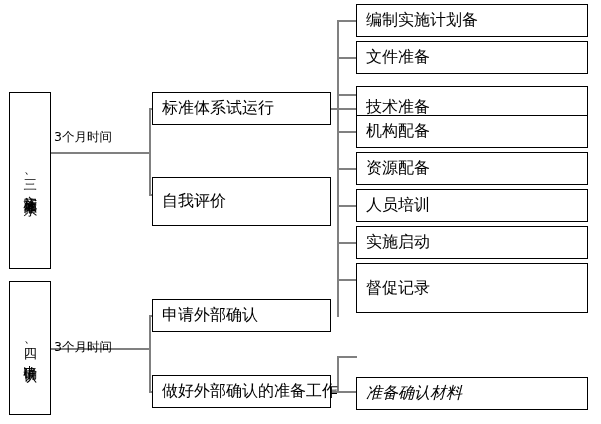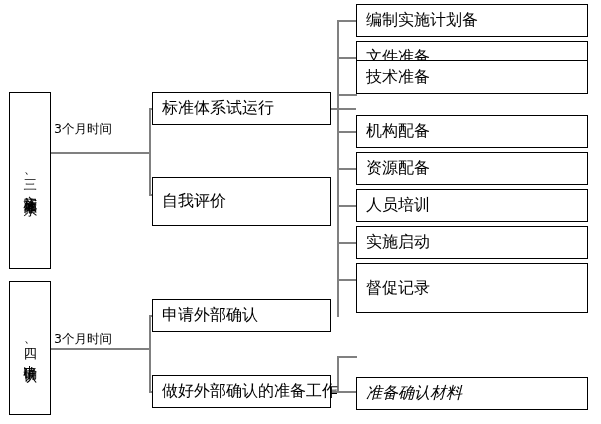--- a/index.html
+++ b/index.html
@@ -56,20 +56,21 @@
     padding-left: 9px;
     font-size: 16px;
   }
   
   .edge-label {
     position: absolute;
     font-size: 12.5px;
     color: #000000;
     white-space: nowrap;
     background: transparent;
+    margin-top: 8px;
   }
 </style>
 </head>
 <body>
 
 <div id="diagram">
 
   <div class="line h" style="left:51px; top:152px; width:100px;"></div>
 
   <div class="line v" style="left:149px; top:108px; height:88px;"></div>
@@ -112,21 +113,21 @@
   <div class="box item" style="left:152px; top:177px; width:179px; height:49px;">自我评价</div>
 
   <div class="box item" style="left:152px; top:299px; width:179px; height:33px;">申请外部确认</div>
 
   <div class="box item" style="left:152px; top:375px; width:179px; height:33px;">做好外部确认的准备工作</div>
 
   <div class="box item" style="left:356px; top:4px; width:232px; height:33px;">编制实施计划备</div>
 
   <div class="box item" style="left:356px; top:41px; width:232px; height:33px;">文件准备</div>
 
-  <div class="box item" style="left:356px; top:60px; width:232px; height:34px;">技术准备</div>
+  <div class="box item" style="left:356px; top:86px; width:232px; height:43px;">技术准备</div>
 
   <div class="box item" style="left:356px; top:115px; width:232px; height:33px;">机构配备</div>
 
   <div class="box item" style="left:356px; top:152px; width:232px; height:33px;">资源配备</div>
 
   <div class="box item" style="left:356px; top:189px; width:232px; height:33px;">人员培训</div>
 
   <div class="box item" style="left:356px; top:226px; width:232px; height:33px;">实施启动</div>
 
   <div class="box item" style="left:356px; top:263px; width:232px; height:50px;">督促记录</div>

